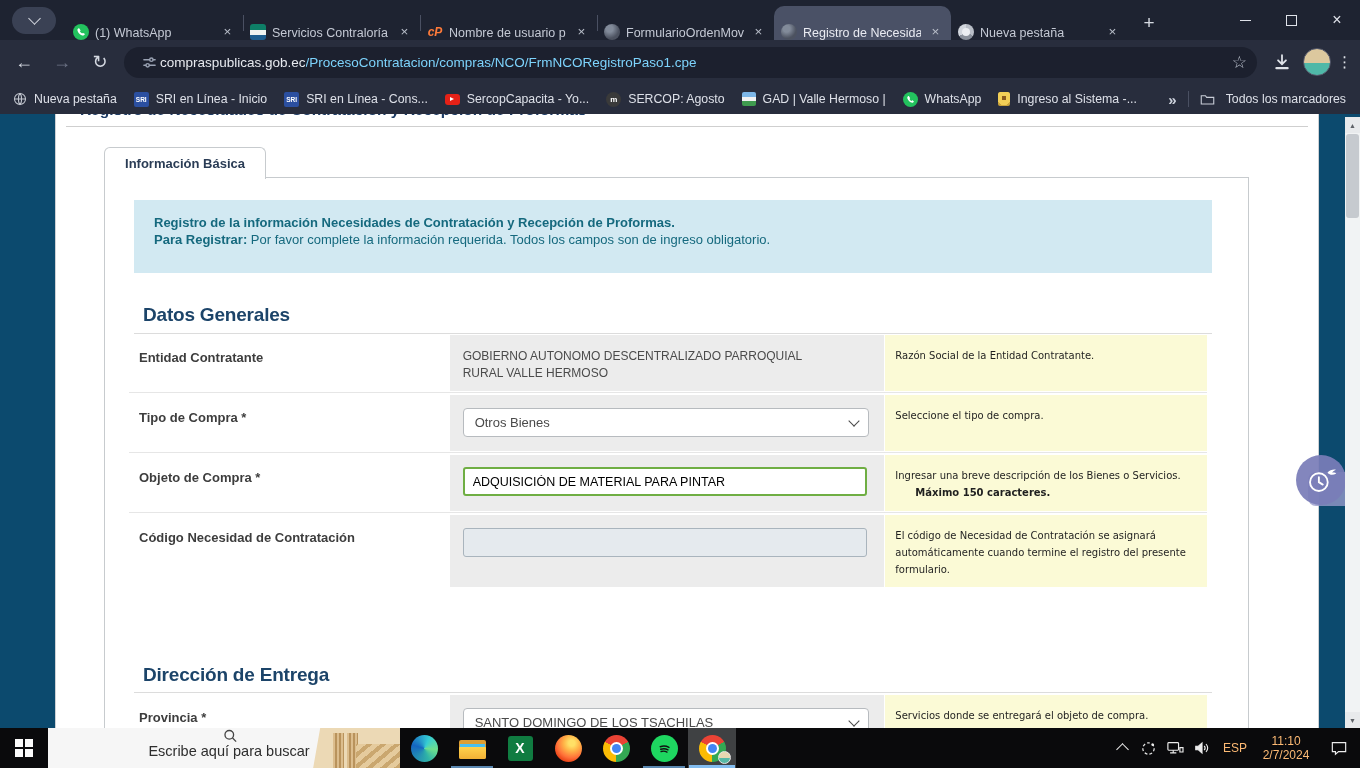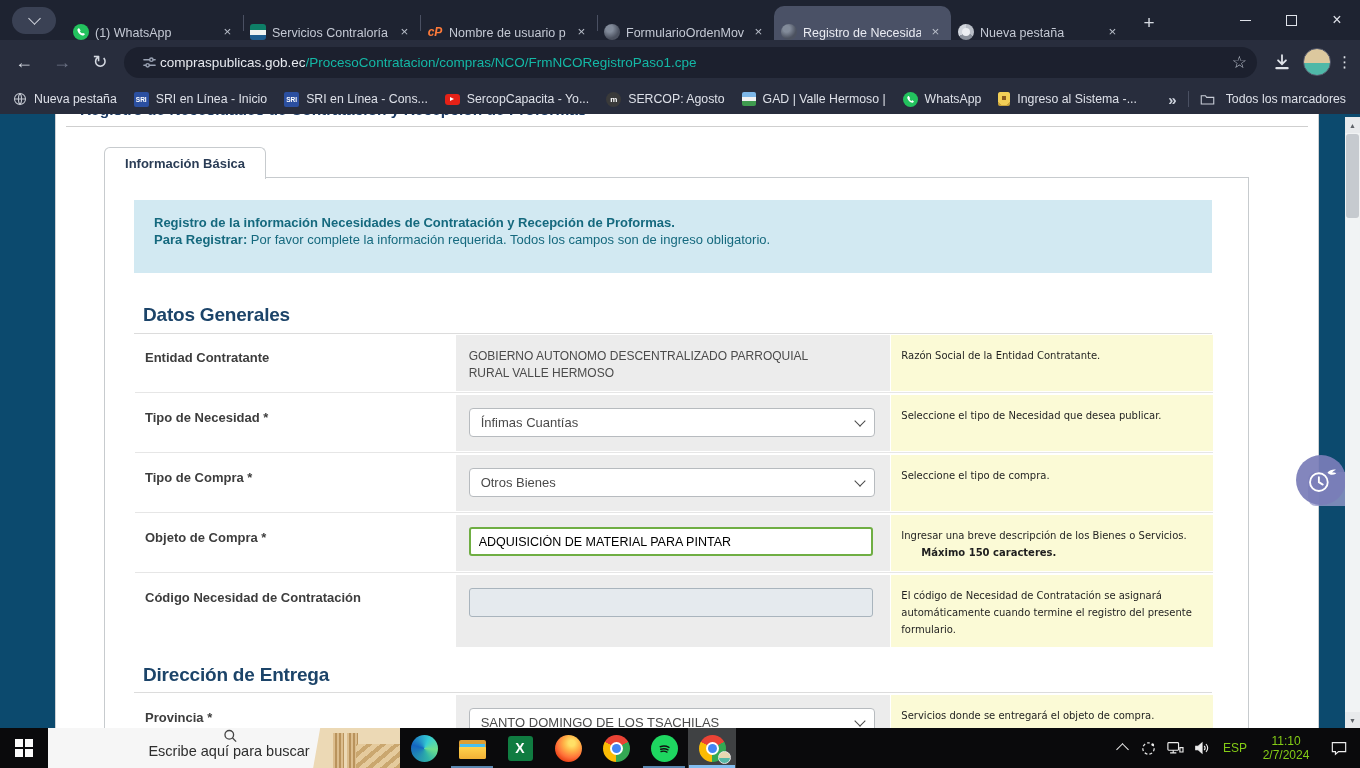--- a/index.html
+++ b/index.html
@@ -32,21 +32,21 @@
   .wc{width:46px;height:40px;display:flex;align-items:center;justify-content:center;color:#dfe2e9;}
   .ic-min{width:11px;border-top:1.3px solid #dfe2e9;}
   .ic-max{width:9px;height:9px;border:1.3px solid #dfe2e9;}
   #toolbar{position:absolute;top:40px;left:0;right:0;height:44px;background:#282d3d;display:flex;align-items:center;}
   .navic{width:28px;height:28px;margin-left:10px;display:flex;align-items:center;justify-content:center;
     color:#d4d8e1;font-size:18px;}
   .navic.dim{color:#6d7486;}
   .urlpill{flex:1;height:31px;margin:0 10px 0 10px;background:#1c202e;border-radius:16px;display:flex;
     align-items:center;padding:0 10px 0 14px;min-width:0;font-size:13.5px;}
   .urldom{color:#e7e9ef;white-space:nowrap;}
-  .urlpath{color:#14b8a6;white-space:nowrap;overflow:hidden;flex:1;}
+  .urlpath{color:#7dd3fc;white-space:nowrap;overflow:hidden;flex:1;}
   .star{margin-left:8px;color:#b9bfcb;font-size:17px;flex:none;}
   .tbic{width:30px;height:30px;display:flex;align-items:center;justify-content:center;flex:none;}
   .avatar{width:26px;height:26px;border-radius:50%;background:linear-gradient(180deg,#dcc89e 0 54%,#4fb8a8 54%);
     border:1px solid #55596b;margin:0 6px;flex:none;}
   .menu3{color:#dfe2e8;font-size:15px;margin-right:8px;}
   #bmbar{position:absolute;top:84px;left:0;right:0;height:30px;background:#282d3d;display:flex;
     align-items:center;padding-left:12px;color:#dde0e8;font-size:12.3px;}
   .bm{display:flex;align-items:center;gap:7px;margin-right:17px;white-space:nowrap;}
   .bmi{width:15px;height:15px;flex:none;display:flex;align-items:center;justify-content:center;box-sizing:border-box;}
   .bmi-sri{background:#2b4fa0;border-radius:2px;color:#fff;font-size:6.5px;font-weight:700;}
@@ -70,21 +70,21 @@
   .ctitle span{display:block;margin-top:-13px;font-size:15.5px;font-weight:700;color:#1d3c66;white-space:nowrap;}
   .trule{height:1px;background:#cfcfcf;margin:3px 10px 0 10px;}
   .ptab{position:absolute;left:48px;top:33px;width:160px;height:31px;background:#fff;border:1px solid #c7cbce;
     border-bottom:none;border-radius:6px 6px 0 0;z-index:2;display:flex;align-items:center;justify-content:center;
     font-weight:700;font-size:13px;color:#2a3c55;}
   .panel{position:absolute;left:48px;top:63px;width:1143px;height:720px;border:1px solid #c7cbce;background:#fff;}
   .notice{position:absolute;left:29px;top:22px;width:1078px;height:73px;background:#d2e9f2;color:#15697e;
     font-size:13px;line-height:17px;padding:14px 12px 0 20px;box-sizing:border-box;}
   .sechead{position:absolute;left:38px;font-size:19px;color:#1c4469;font-weight:600;letter-spacing:-0.2px;}
   .secrule{position:absolute;left:29px;width:1078px;height:1px;background:#dcdcdc;}
-  .rows{position:absolute;left:30px;width:1078px;}
+  .rows{position:absolute;left:24px;width:1078px;}
   .frow{display:flex;gap:1px;position:relative;}
   .frow + .frow{margin-top:4px;}
   .frow + .frow::before{content:"";position:absolute;top:-3px;left:0;right:0;height:1px;background:#e6e6e6;}
   .cl{width:322px;padding:15px 0 0 10px;box-sizing:border-box;font-weight:700;font-size:13px;color:#3d3d3d;background:#fff;}
   .cv{width:438px;background:#ececec;}
   .ch{width:324px;background:#fbfad6;padding:12px 6px 0 10px;box-sizing:border-box;
     font-family:"DejaVu Sans",sans-serif;font-size:10px;line-height:17px;color:#1f1f1f;}
   .ch b{display:inline;margin-left:20px;}
   .vtext{padding:13px 12px 0 13px;font-size:12px;color:#4b4b4b;line-height:17px;max-width:380px;}
   .sel{margin:13px 0 0 13px;width:406px;height:29px;background:#fff;border:1px solid #b7bbbf;border-radius:4px;
@@ -132,21 +132,21 @@
   .i-ff{width:27px;height:27px;border-radius:50%;
     background:radial-gradient(circle at 62% 30%,#ffe066 0 12%,#ffb347 32%,#ff7139 58%,#e3350d 82%,#b5256e);}
   .i-chrome{width:27px;height:27px;border-radius:50%;position:relative;
     background:conic-gradient(from 60deg,#34a853 0 120deg,#fbbc05 120deg 240deg,#ea4335 240deg 360deg);}
   .i-chrome::before{content:"";position:absolute;inset:7px;background:#fff;border-radius:50%;}
   .i-chrome::after{content:"";position:absolute;inset:9px;background:#4285f4;border-radius:50%;}
   .i-spot{width:27px;height:27px;border-radius:50%;background:#1ed760;display:flex;align-items:center;justify-content:center;}
   .badge{position:absolute;right:5px;bottom:4px;width:13px;height:13px;border-radius:50%;
     background:linear-gradient(180deg,#e8d7b0 0 55%,#57b9a6 55%);border:1px solid #e6e6e6;box-sizing:border-box;}
   .tright{position:absolute;right:0;top:0;height:40px;display:flex;align-items:center;}
-  .trc{height:40px;display:flex;align-items:center;justify-content:center;color:#84cc16;}
+  .trc{height:40px;display:flex;align-items:center;justify-content:center;color:#fdba74;}
   .lang{font-size:12px;width:38px;}
   .clock{width:64px;flex-direction:column;font-size:12px;line-height:14px;text-align:center;}
   
   svg{display:block;}
 </style>
 </head>
 <body>
 
 <div id="tabbar">
   <div class="tabsearch">
@@ -301,30 +301,20 @@
       <div class="rows" style="top:157px">
 
         <div class="frow" style="height:56px">
           <div class="cl">Entidad Contratante</div>
           <div class="cv">
             <div class="vtext">GOBIERNO AUTONOMO DESCENTRALIZADO PARROQUIAL RURAL VALLE HERMOSO</div>
           </div>
           <div class="ch"><span>Razón Social de la Entidad Contratante.</span></div>
         </div>
 
-        <div class="frow" style="height:56px">
-          <div class="cl">Tipo de Necesidad *</div>
-          <div class="cv">
-            <div class="sel">
-              <span>Ínfimas Cuantías</span>
-              <span class="schev"></span>
-            </div>
-          </div>
-          <div class="ch"><span>Seleccione el tipo de Necesidad que desea publicar.</span></div>
-        </div>
 
         <div class="frow" style="height:56px">
           <div class="cl">Tipo de Compra *</div>
           <div class="cv">
             <div class="sel">
               <span>Otros Bienes</span>
               <span class="schev"></span>
             </div>
           </div>
           <div class="ch"><span>Seleccione el tipo de compra.</span></div>

